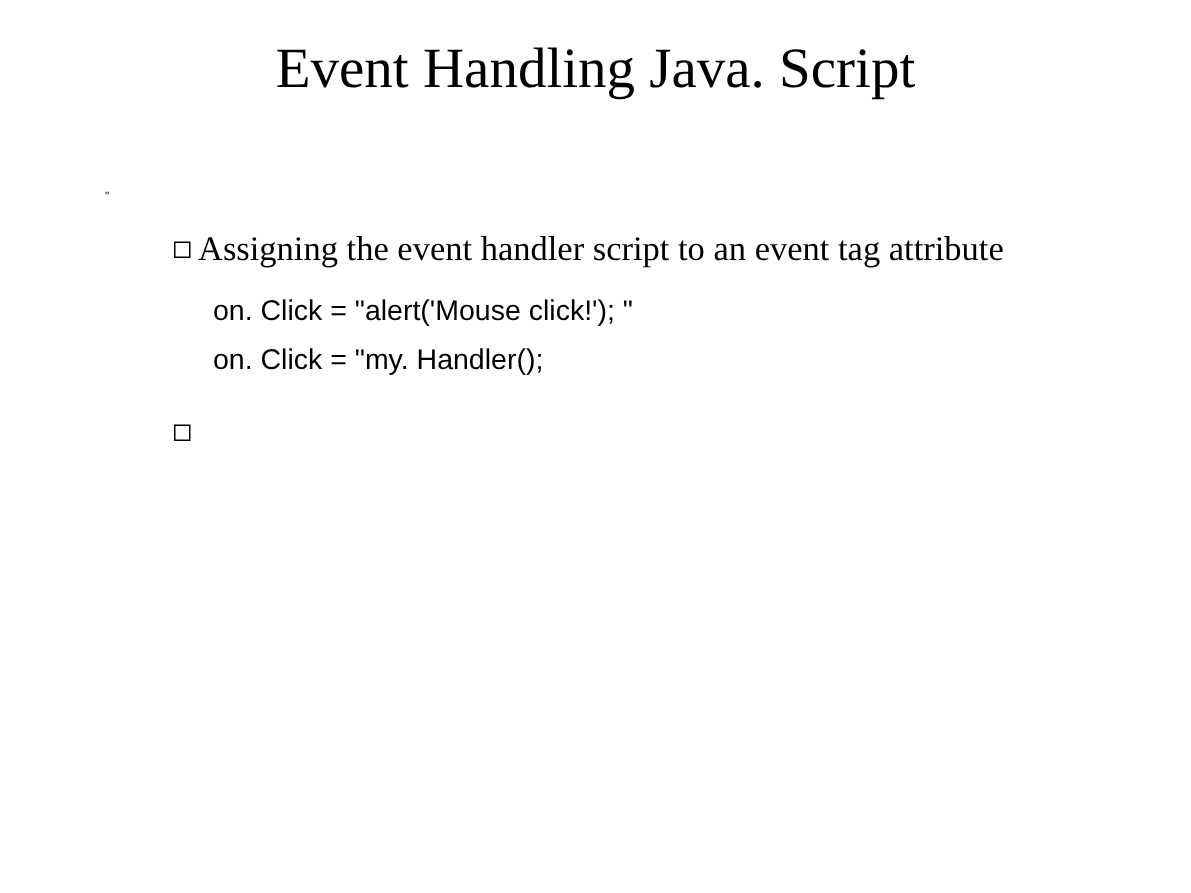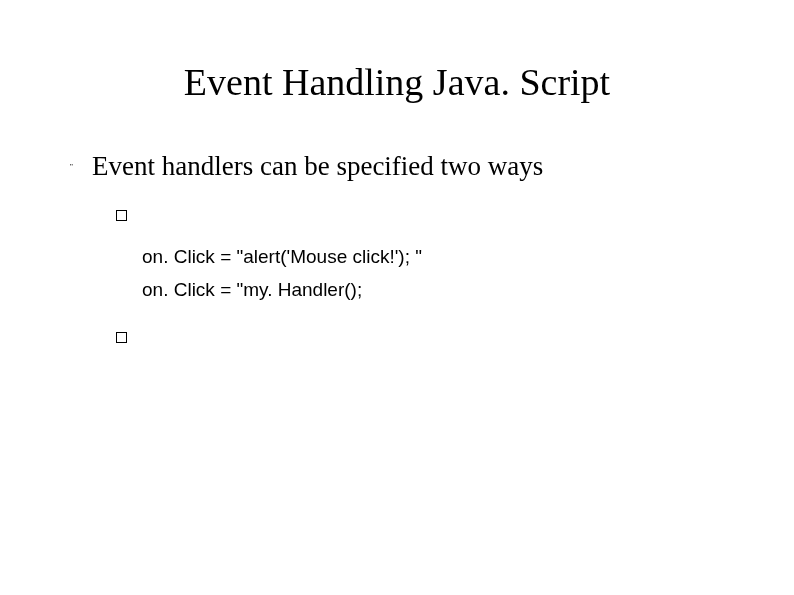--- a/index.html
+++ b/index.html
@@ -5,21 +5,21 @@
   html, body {
     margin: 0;
     padding: 0;
     width: 794px;
     height: 595px;
     background: #ffffff;
     font-family: "Times New Roman", Times, serif;
     color: #000000;
   }
   .slide {
-    padding: 60px 70px 40px 70px;
+    padding: 24px 70px 40px 70px;
     box-sizing: border-box;
   }
   .title {
     font-size: 38px;
     text-align: center;
     margin-bottom: 46px;
     font-weight: normal;
   }
   .level1 {
     display: flex;
@@ -76,26 +76,25 @@
 </style>
 </head>
 <body>
 
 <div class="slide">
 
   <div class="title">Event Handling Java. Script</div>
 
   <div class="level1">
     <div class="bullet">"</div>
-    <div class="text">Event handlers can be specified two ways</div>
   </div>
 
   <div class="level2">
     <div class="bullet"></div>
-    <div class="text"><span class="square"></span></div>
+    <div class="text"><span class="square"></span><span>Assigning the event handler script to an event tag attribute</span></div>
   </div>
 
   <div class="codeblock">
     <div class="codeline">on. Click = "alert('Mouse click!'); "</div>
     <div class="codeline">on. Click = "my. Handler();</div>
   </div>
 
   <div class="level2">
     <div class="bullet"></div>
     <div class="text"><span class="square"></span></div>

